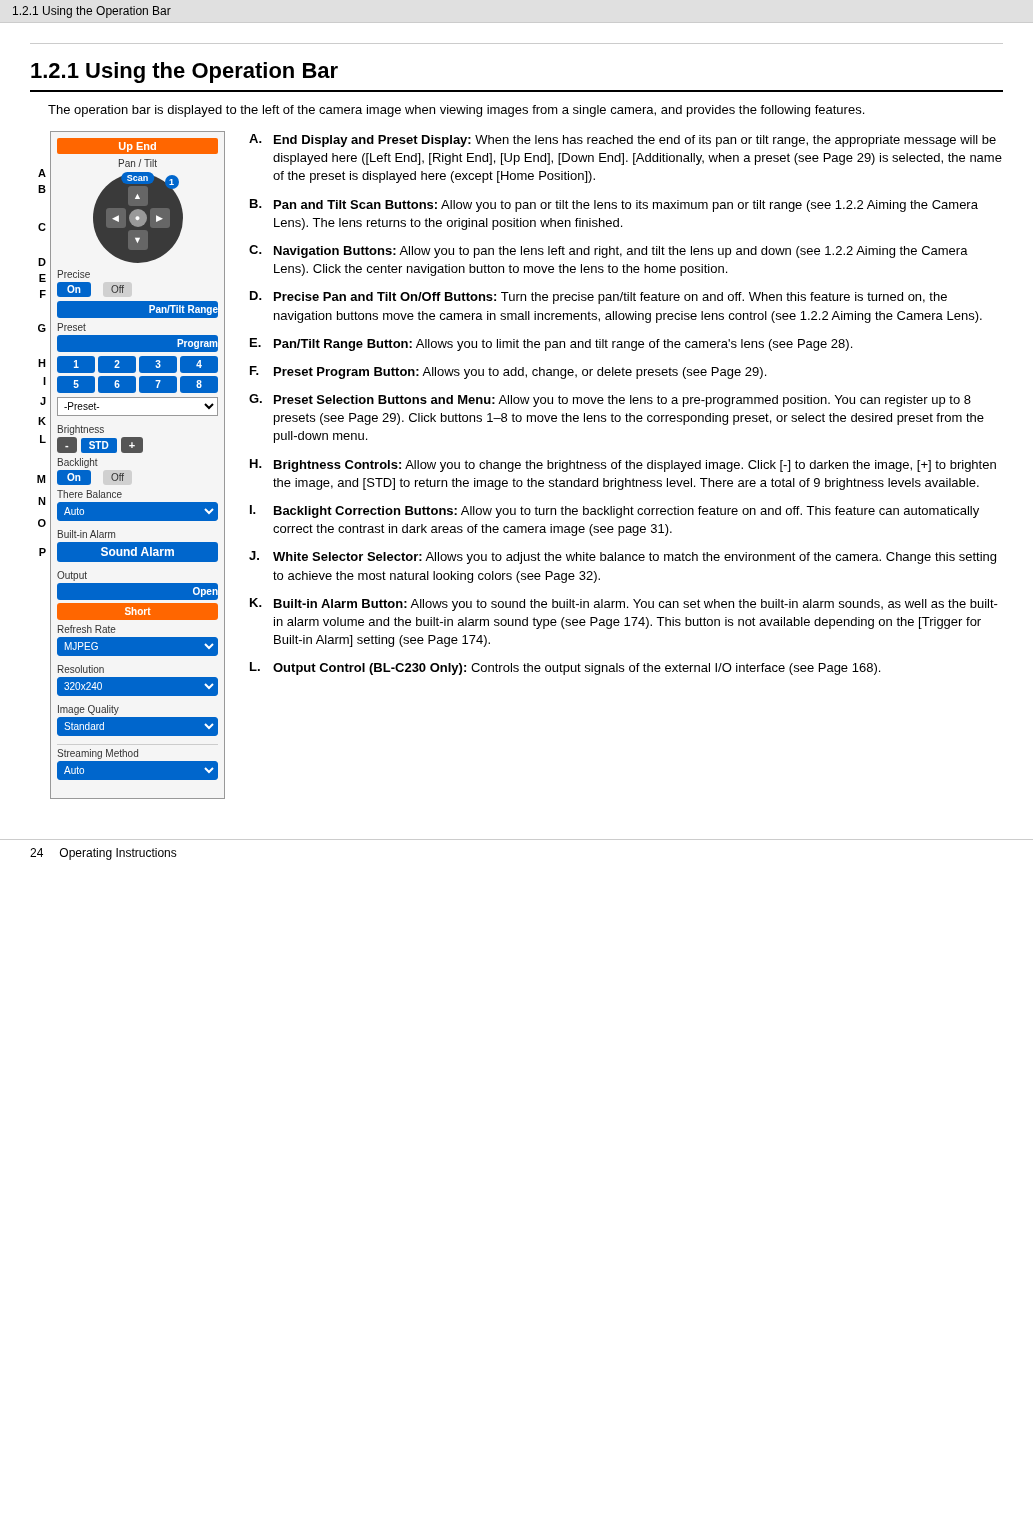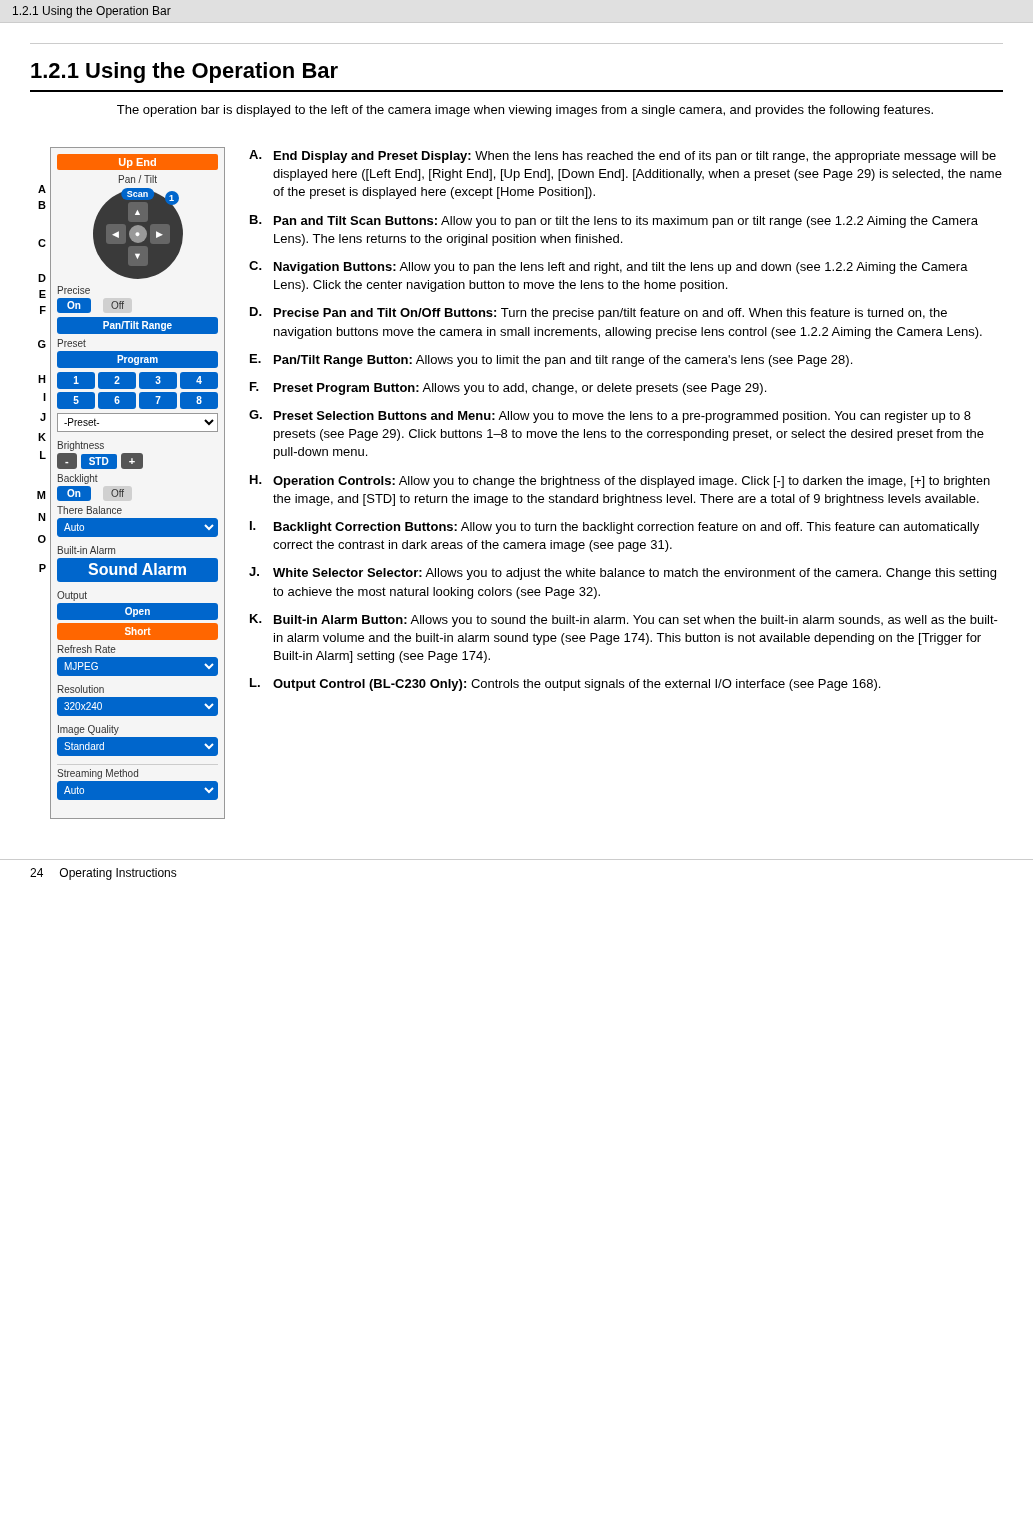--- a/index.html
+++ b/index.html
@@ -26,23 +26,22 @@
     h1.section-title {
       font-size: 22px;
       font-weight: bold;
       margin-bottom: 10px;
       border-bottom: 2px solid #000;
       padding-bottom: 6px;
     }
 
     .intro-text {
       font-size: 13px;
-      margin-bottom: 30px;
+      margin-bottom: 14px;
       margin-left: 18px;
-      text-align: center;
     }
 
     .main-layout {
       display: flex;
       gap: 24px;
       align-items: flex-start;
     }
 
     
     .op-bar-panel {
@@ -195,21 +194,21 @@
     .btn-blue-full {
       background: #0066cc;
       color: #fff;
       border: none;
       border-radius: 3px;
       padding: 3px 0;
       font-size: 10px;
       font-weight: bold;
       cursor: pointer;
       width: 100%;
-      text-align: center;
+      text-align: right;
     }
 
     .btn-orange-full {
       background: #ff6600;
       color: #fff;
       border: none;
       border-radius: 3px;
       padding: 3px 4px;
       font-size: 10px;
       font-weight: bold;
@@ -288,21 +287,21 @@
       cursor: pointer;
     }
 
     
     .btn-alarm {
       background: #0066cc;
       color: #fff;
       border: none;
       border-radius: 3px;
       padding: 3px 0;
-      font-size: 16px;
+      font-size: 12px;
       font-weight: bold;
       cursor: pointer;
       width: 100%;
       text-align: center;
       margin-bottom: 4px;
     }
 
     
     .desc-list {
       flex: 1;
@@ -612,21 +611,21 @@
         <div class="desc-item">
       <span class="desc-letter">F.</span>
       <span class="desc-text"><strong>Preset Program Button:</strong> Allows you to add, change, or delete presets (see Page 29).</span>
     </div>
         <div class="desc-item">
       <span class="desc-letter">G.</span>
       <span class="desc-text"><strong>Preset Selection Buttons and Menu:</strong> Allow you to move the lens to a pre-programmed position. You can register up to 8 presets (see Page 29). Click buttons 1–8 to move the lens to the corresponding preset, or select the desired preset from the pull-down menu.</span>
     </div>
         <div class="desc-item">
       <span class="desc-letter">H.</span>
-      <span class="desc-text"><strong>Operation Controls:</strong> Allow you to change the brightness of the displayed image. Click [-] to darken the image, [+] to brighten the image, and [STD] to return the image to the standard brightness level. There are a total of 9 brightness levels available.</span>
+      <span class="desc-text"><strong>Brightness Controls:</strong> Allow you to change the brightness of the displayed image. Click [-] to darken the image, [+] to brighten the image, and [STD] to return the image to the standard brightness level. There are a total of 9 brightness levels available.</span>
     </div>
         <div class="desc-item">
       <span class="desc-letter">I.</span>
       <span class="desc-text"><strong>Backlight Correction Buttons:</strong> Allow you to turn the backlight correction feature on and off. This feature can automatically correct the contrast in dark areas of the camera image (see page 31).</span>
     </div>
         <div class="desc-item">
       <span class="desc-letter">J.</span>
       <span class="desc-text"><strong>White Selector Selector:</strong> Allows you to adjust the white balance to match the environment of the camera. Change this setting to achieve the most natural looking colors (see Page 32).</span>
     </div>
         <div class="desc-item">

